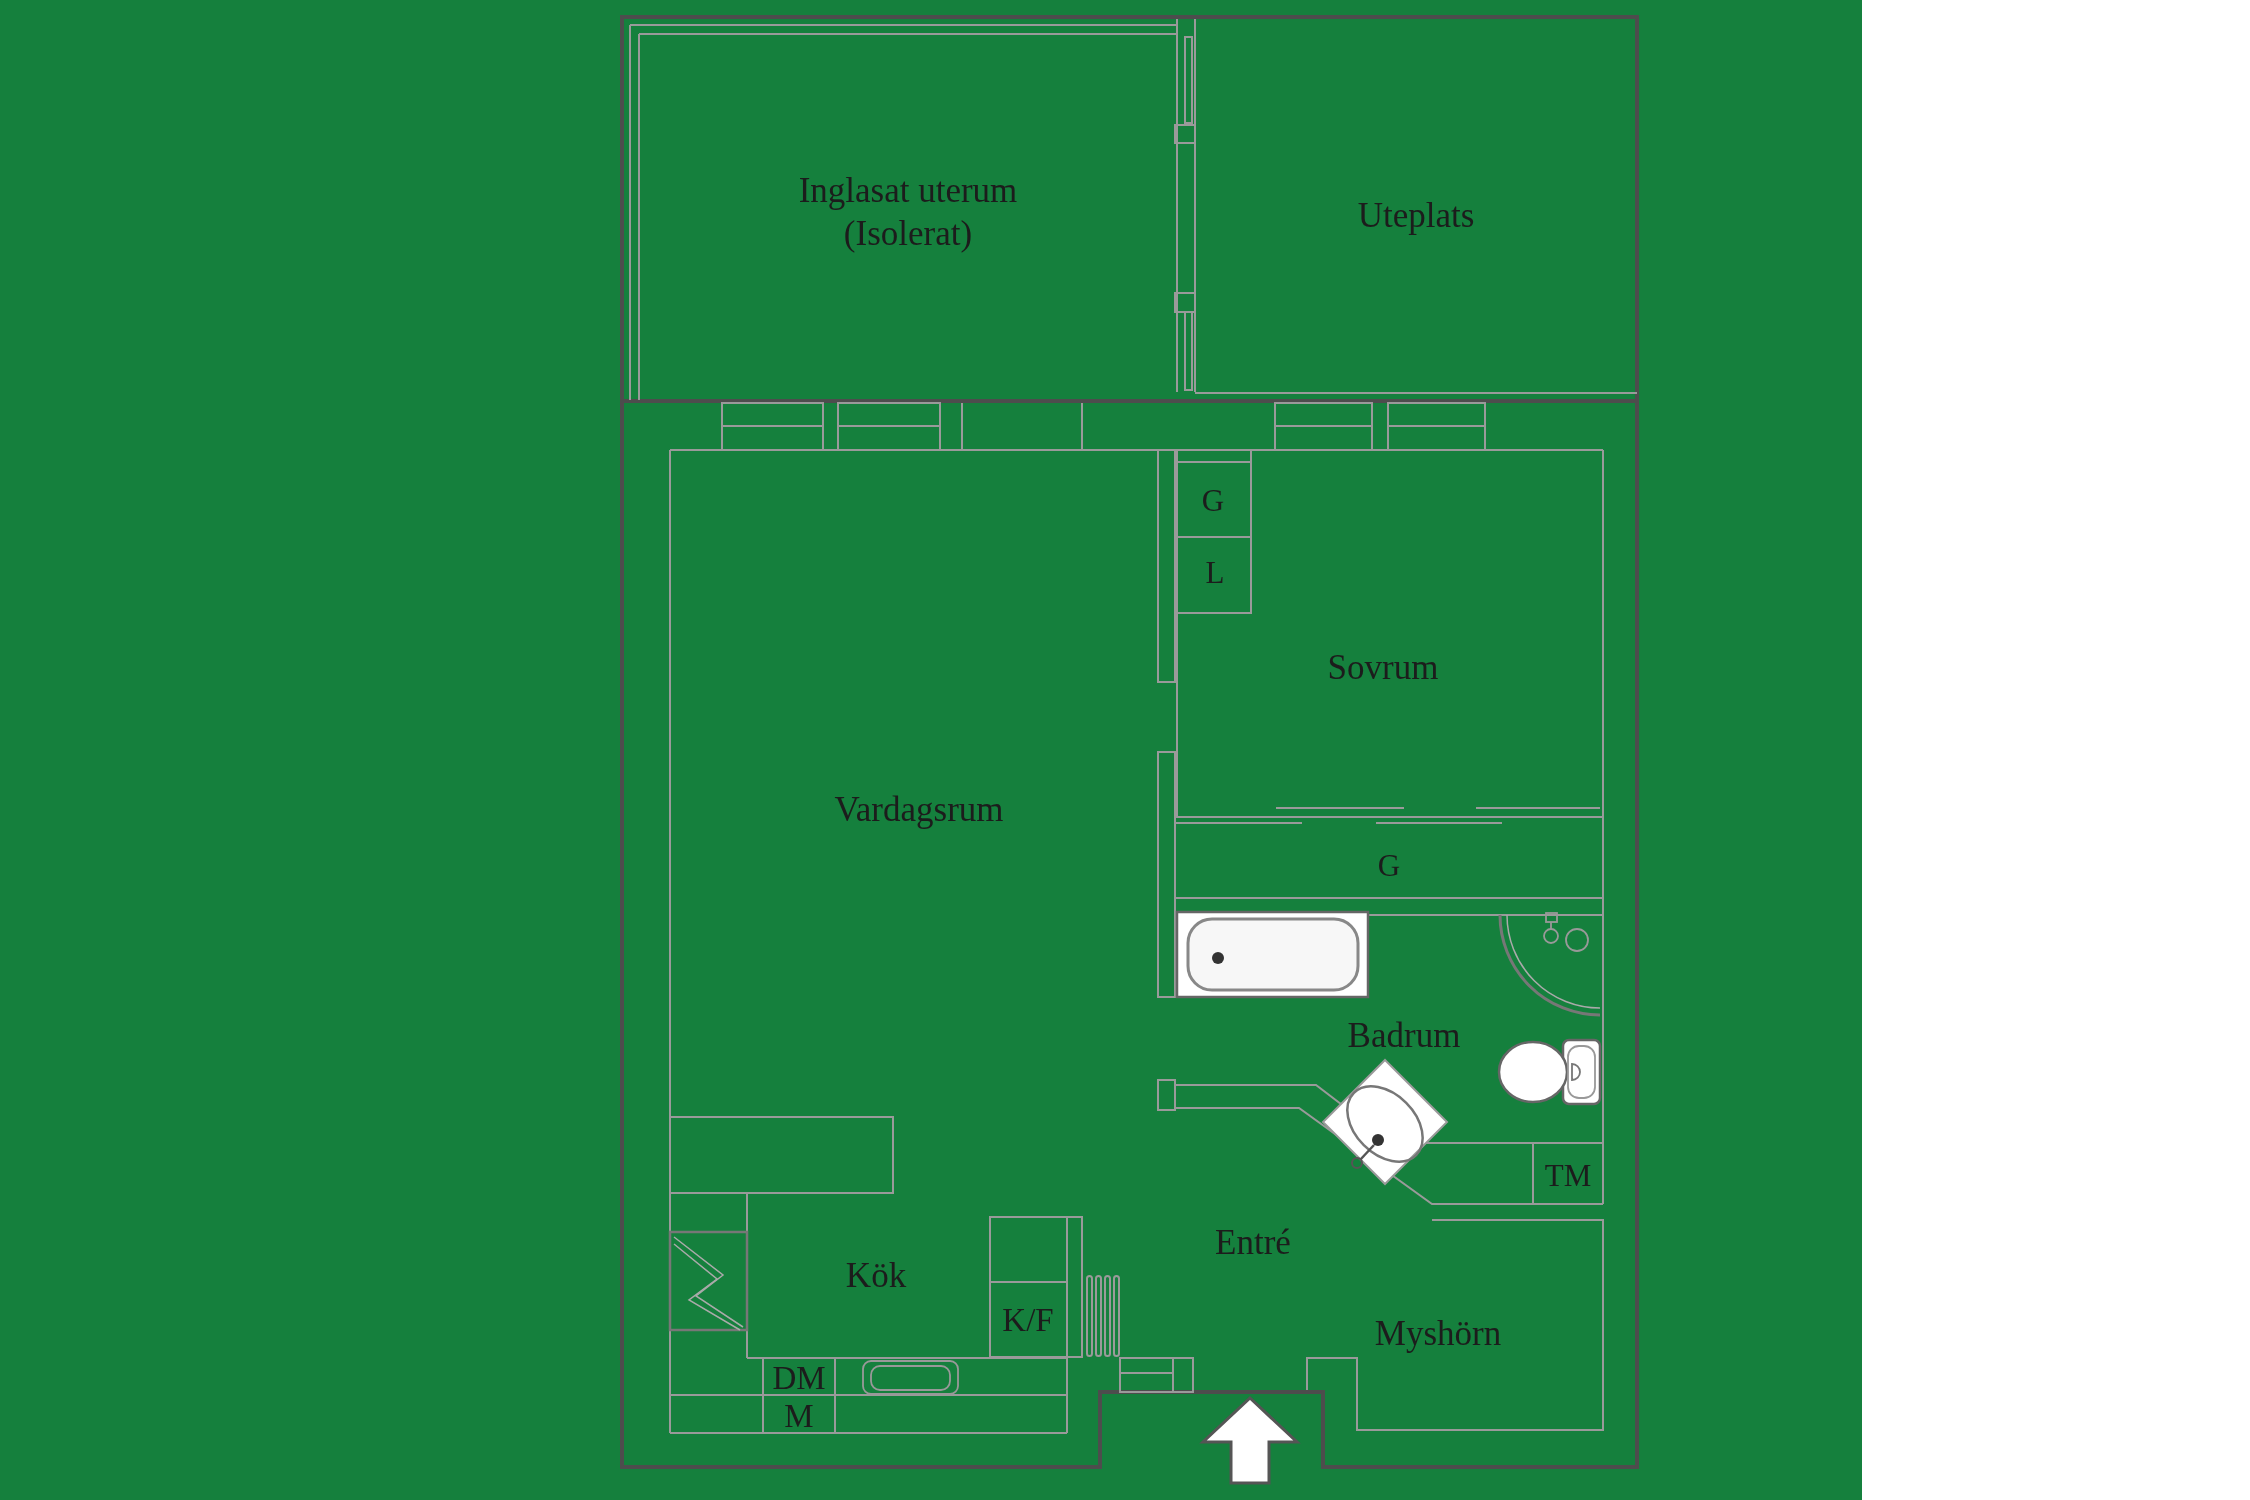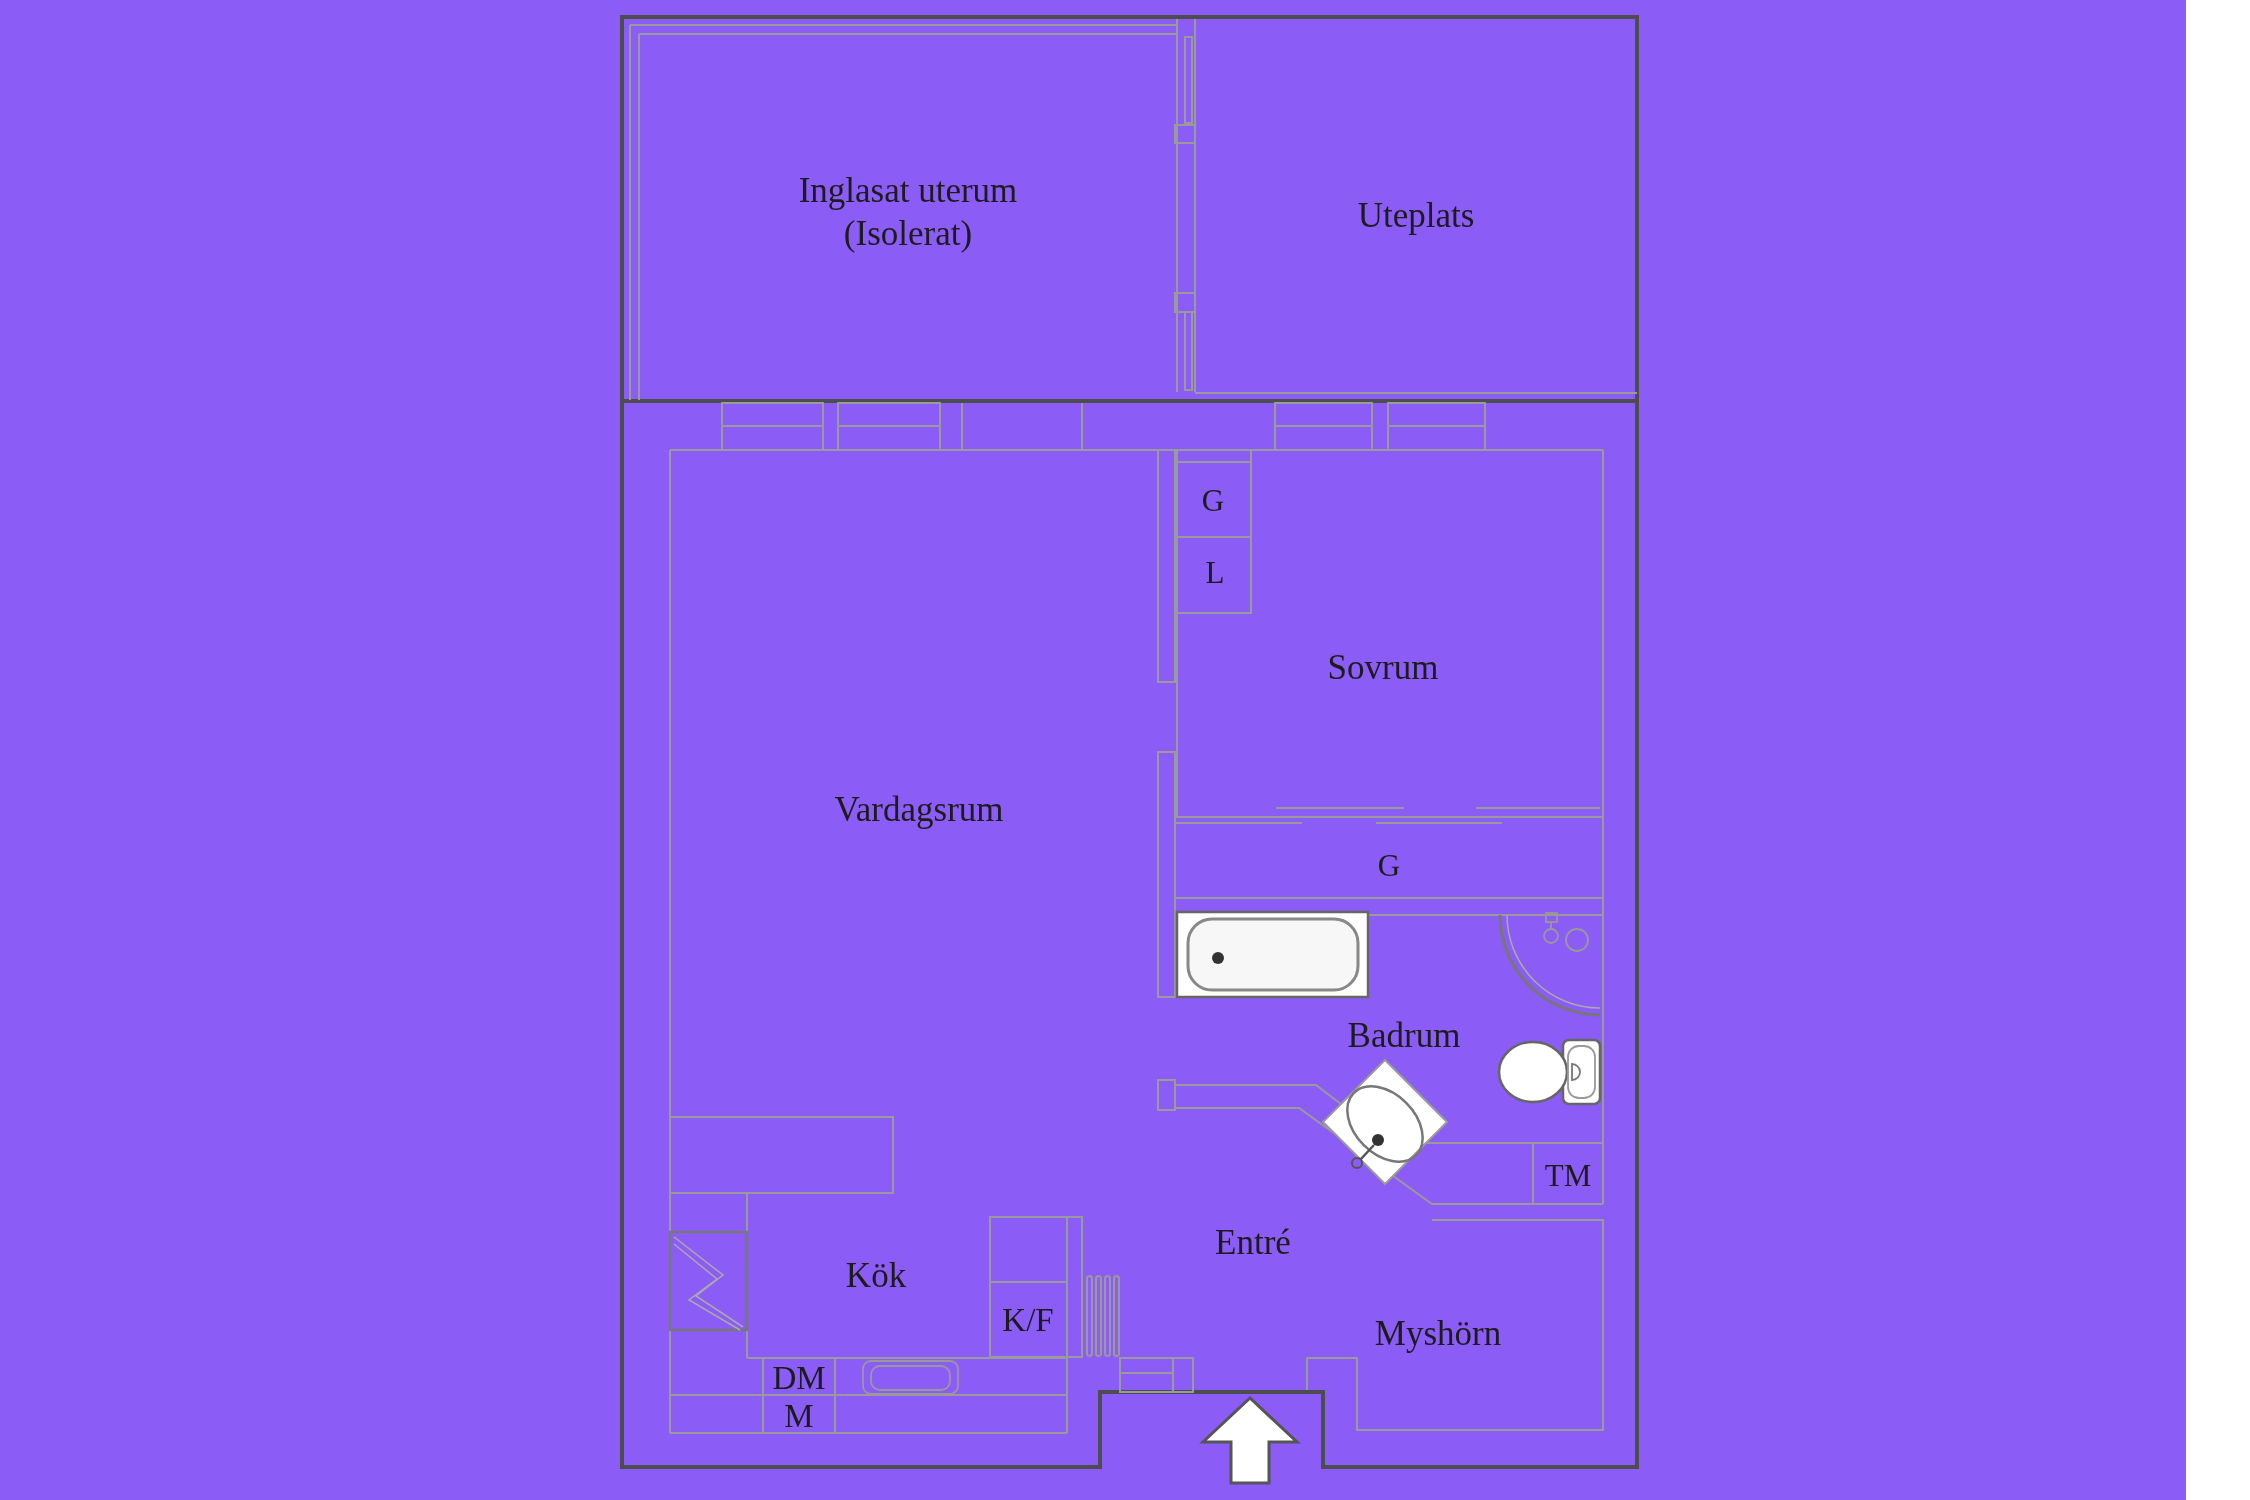--- a/index.html
+++ b/index.html
@@ -1,23 +1,23 @@
 <!DOCTYPE html>
 <html><head>
 <meta charset="utf-8">
 <style>
   html, body {
     margin: 0;
     padding: 0;
     background: #ffffff;
   }
   .plan-wrap {
-    width: 2186px;
+    width: 1862px;
     height: 1500px;
-    background: #8b5cf6;
+    background: #15803d;
     position: relative;
   }
   svg { display: block; }
   .wall-dark   { stroke: #4d4d4d; stroke-width: 4;   fill: none; stroke-linecap: square; }
   .wall-mid    { stroke: #777777; stroke-width: 2.5; fill: none; }
   .line-light  { stroke: #9a9a9a; stroke-width: 2;   fill: none; }
   .line-xlight { stroke: #aaaaaa; stroke-width: 1.5; fill: none; }
   .fix         { stroke: #666666; stroke-width: 2.5; fill: #ffffff; }
   .fix-light   { stroke: #999999; stroke-width: 1.8; fill: none; }
   .room-label  { font-family: "Liberation Serif", "DejaVu Serif", serif; fill: #1c1c1c; text-anchor: middle; }

